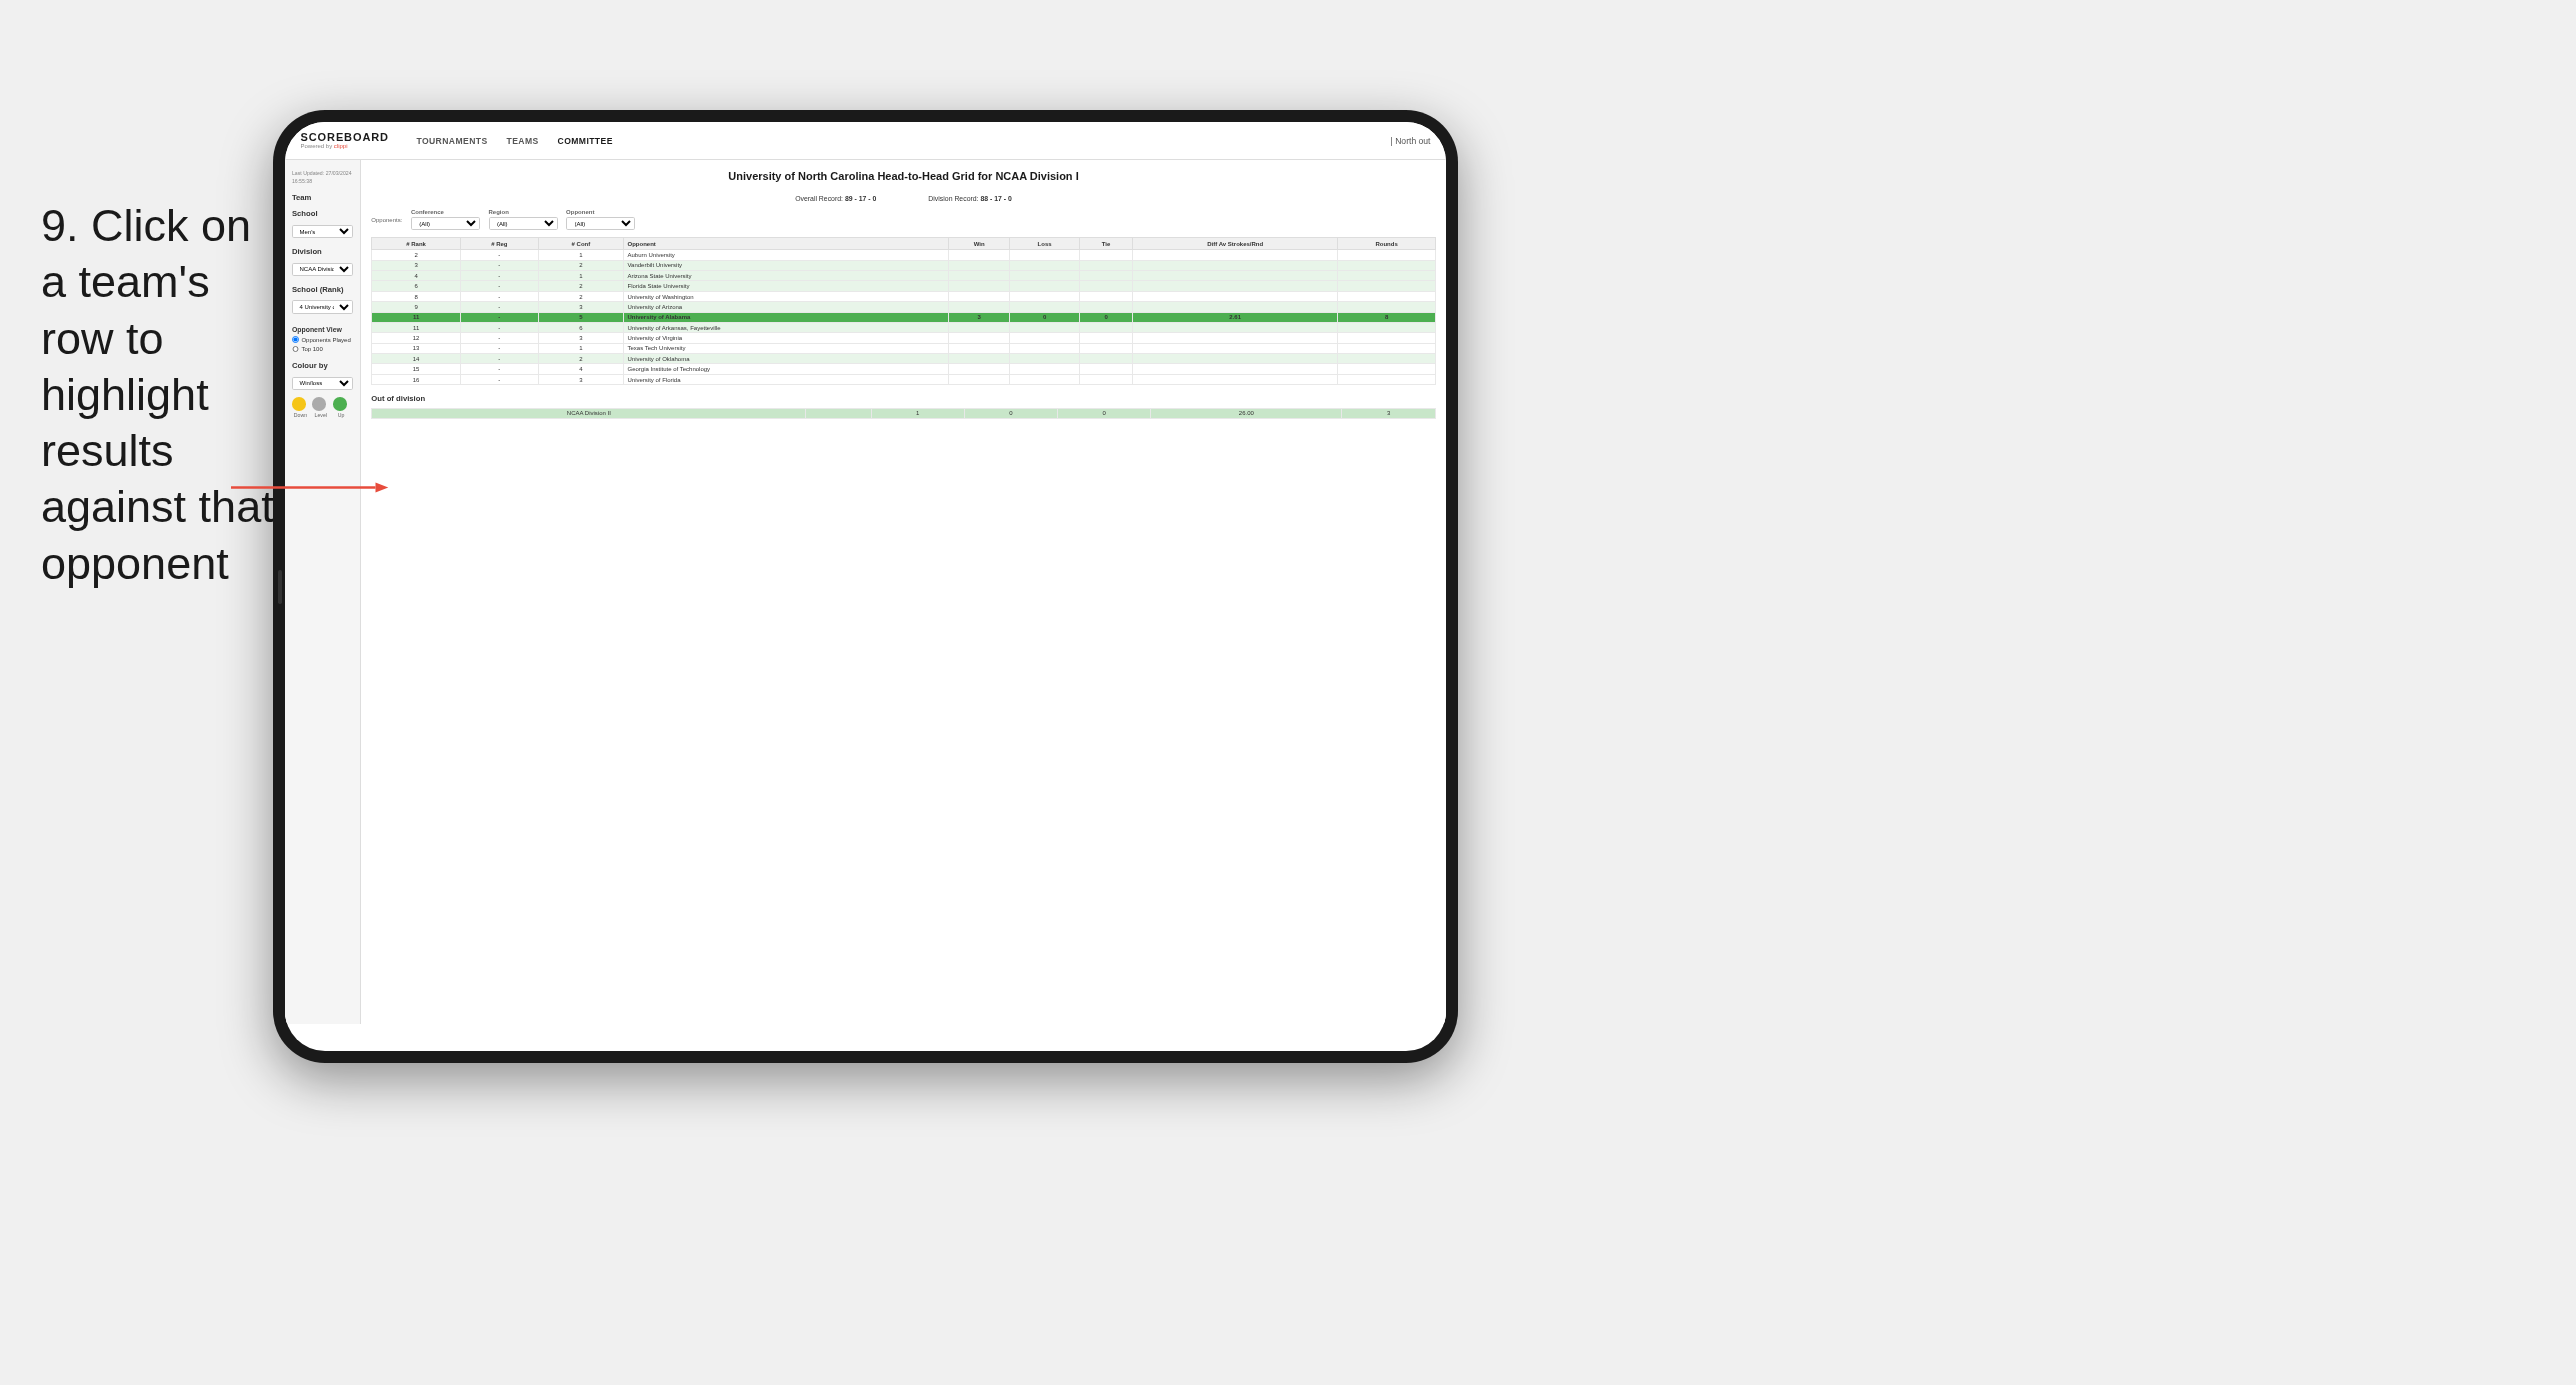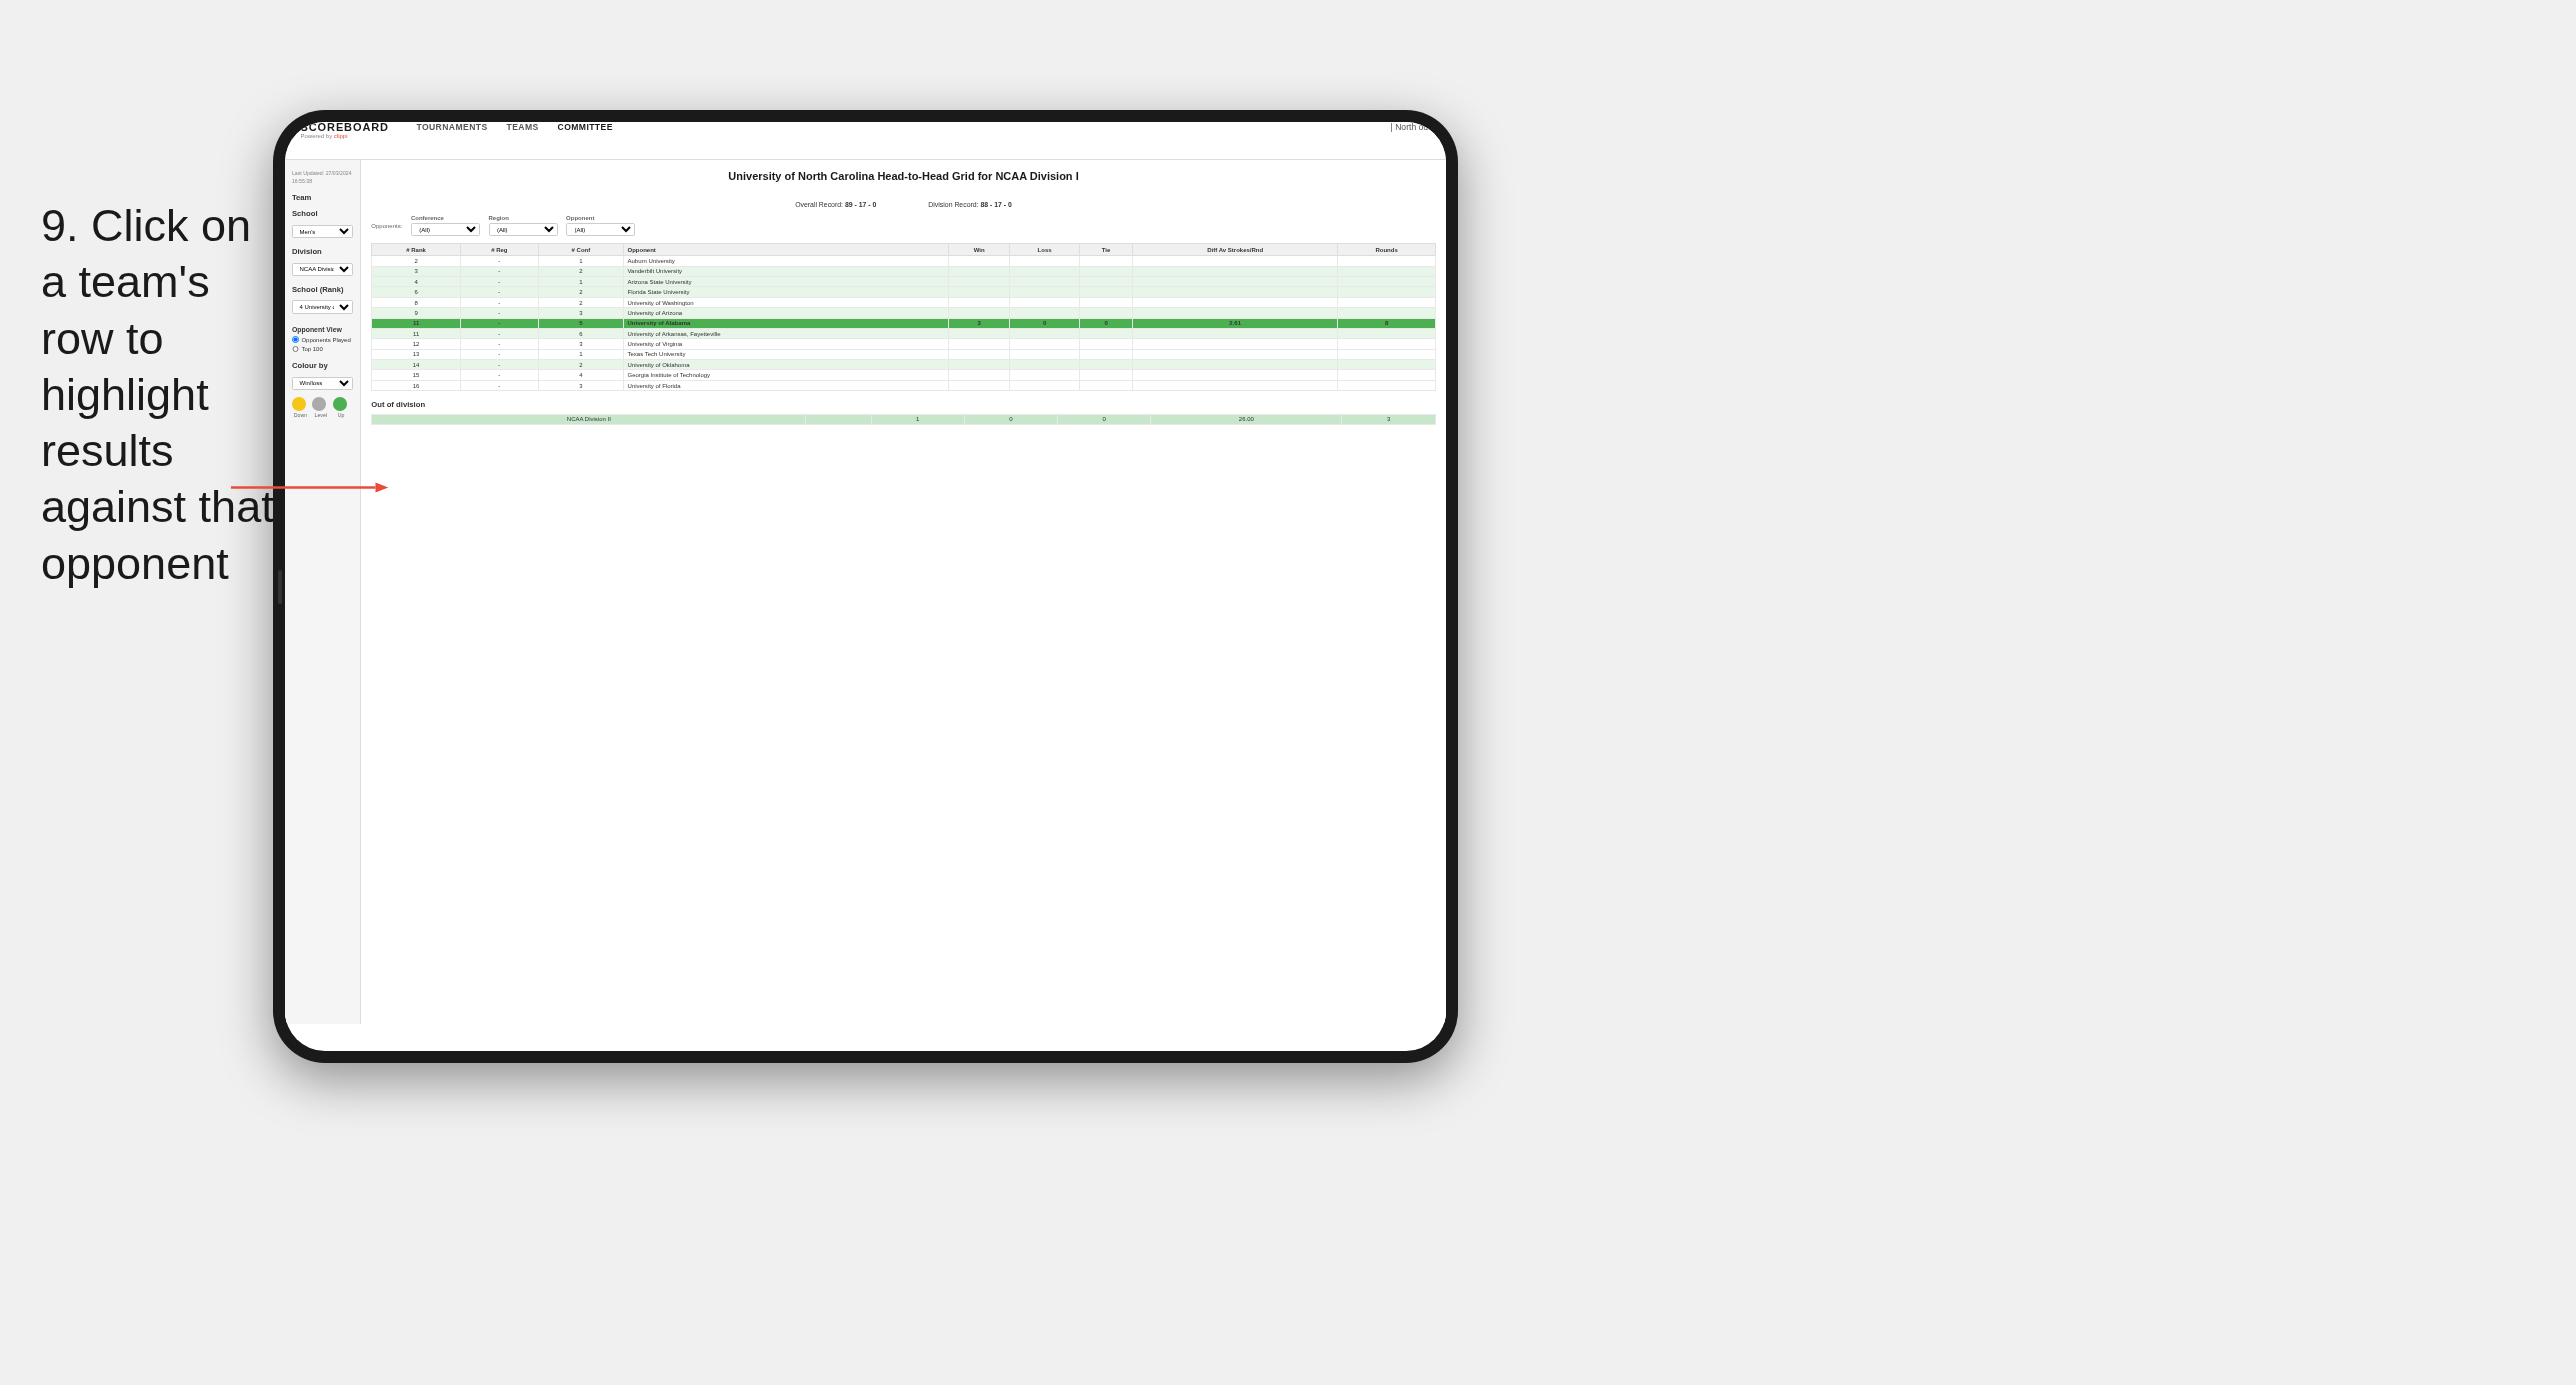--- a/index.html
+++ b/index.html
@@ -43,20 +43,21 @@
       right: 12px;
       bottom: 12px;
       background: #fff;
       border-radius: 40px;
       overflow: hidden;
     }
 
     
     .nav-bar {
       display: flex;
+      align-items: center;
       height: 38px;
       background: #fff;
       border-bottom: 0.9px solid #ddd;
       padding: 0 15.5px;
       gap: 20.6px;
     }
 
     .nav-logo {
       display: flex;
       flex-direction: column;
@@ -251,21 +252,21 @@
       padding: 10.3px;
       overflow: auto;
       background: #fff;
     }
 
     .report-title {
       font-size: 11px;
       font-weight: 700;
       color: #1a1a1a;
       text-align: center;
-      margin-bottom: 19px;
+      margin-bottom: 13px;
     }
 
     .report-records {
       display: flex;
       justify-content: center;
       gap: 52px;
       font-size: 6.9px;
       color: #333;
       margin-bottom: 6.9px;
     }

